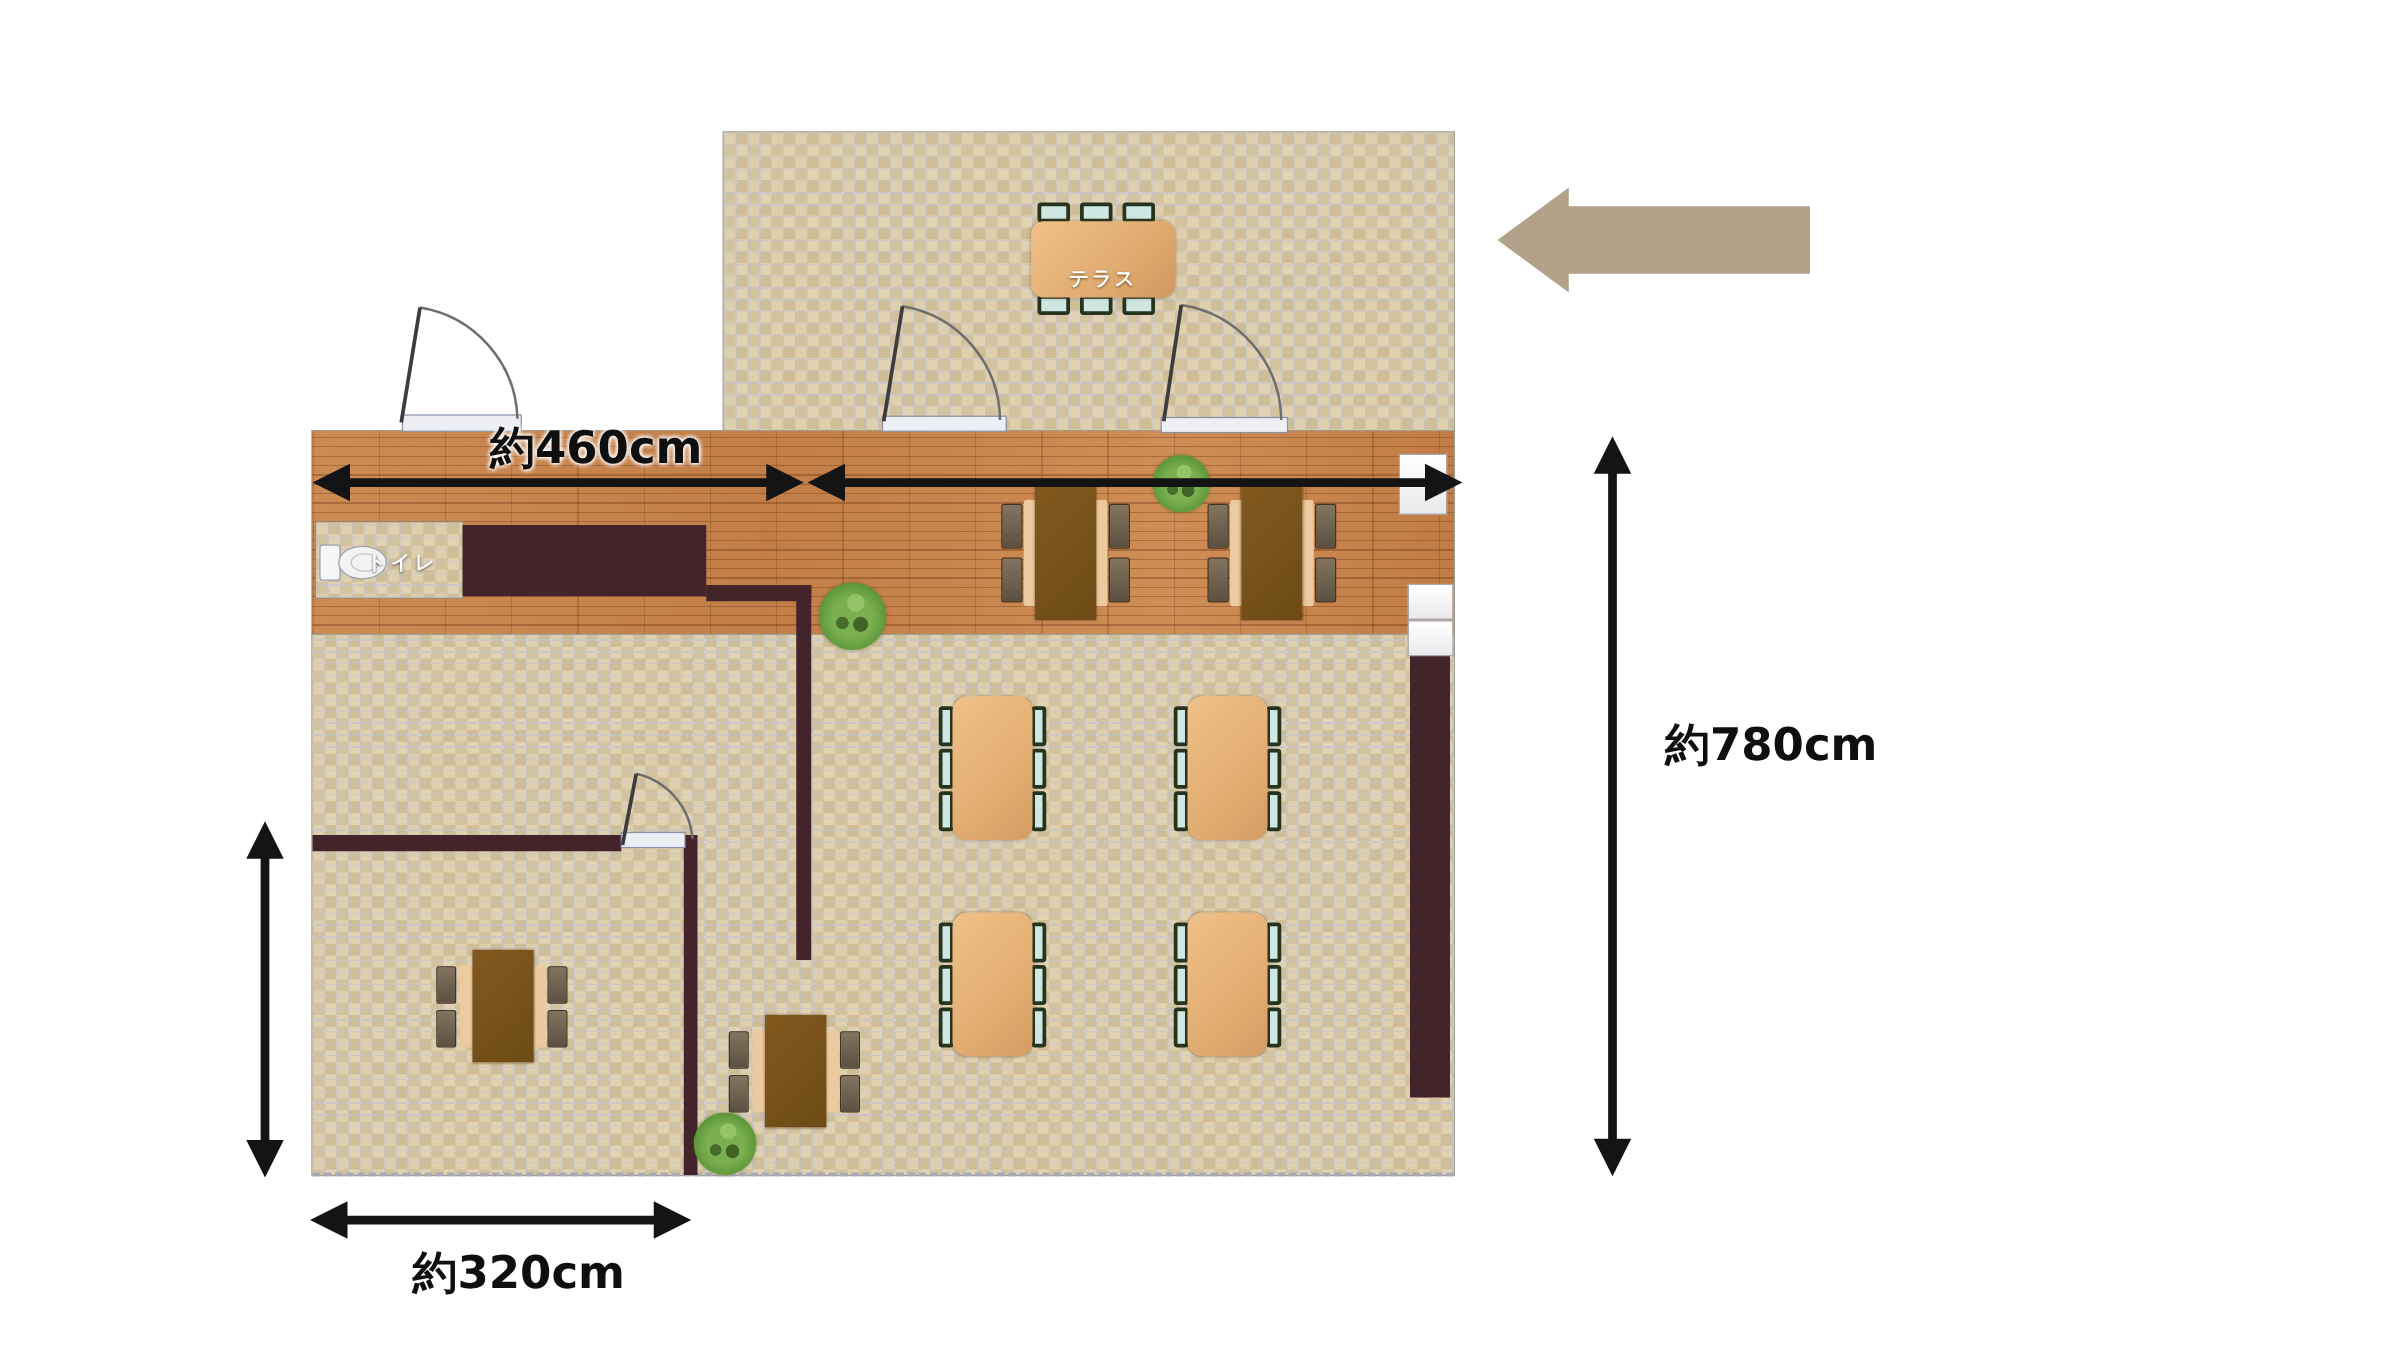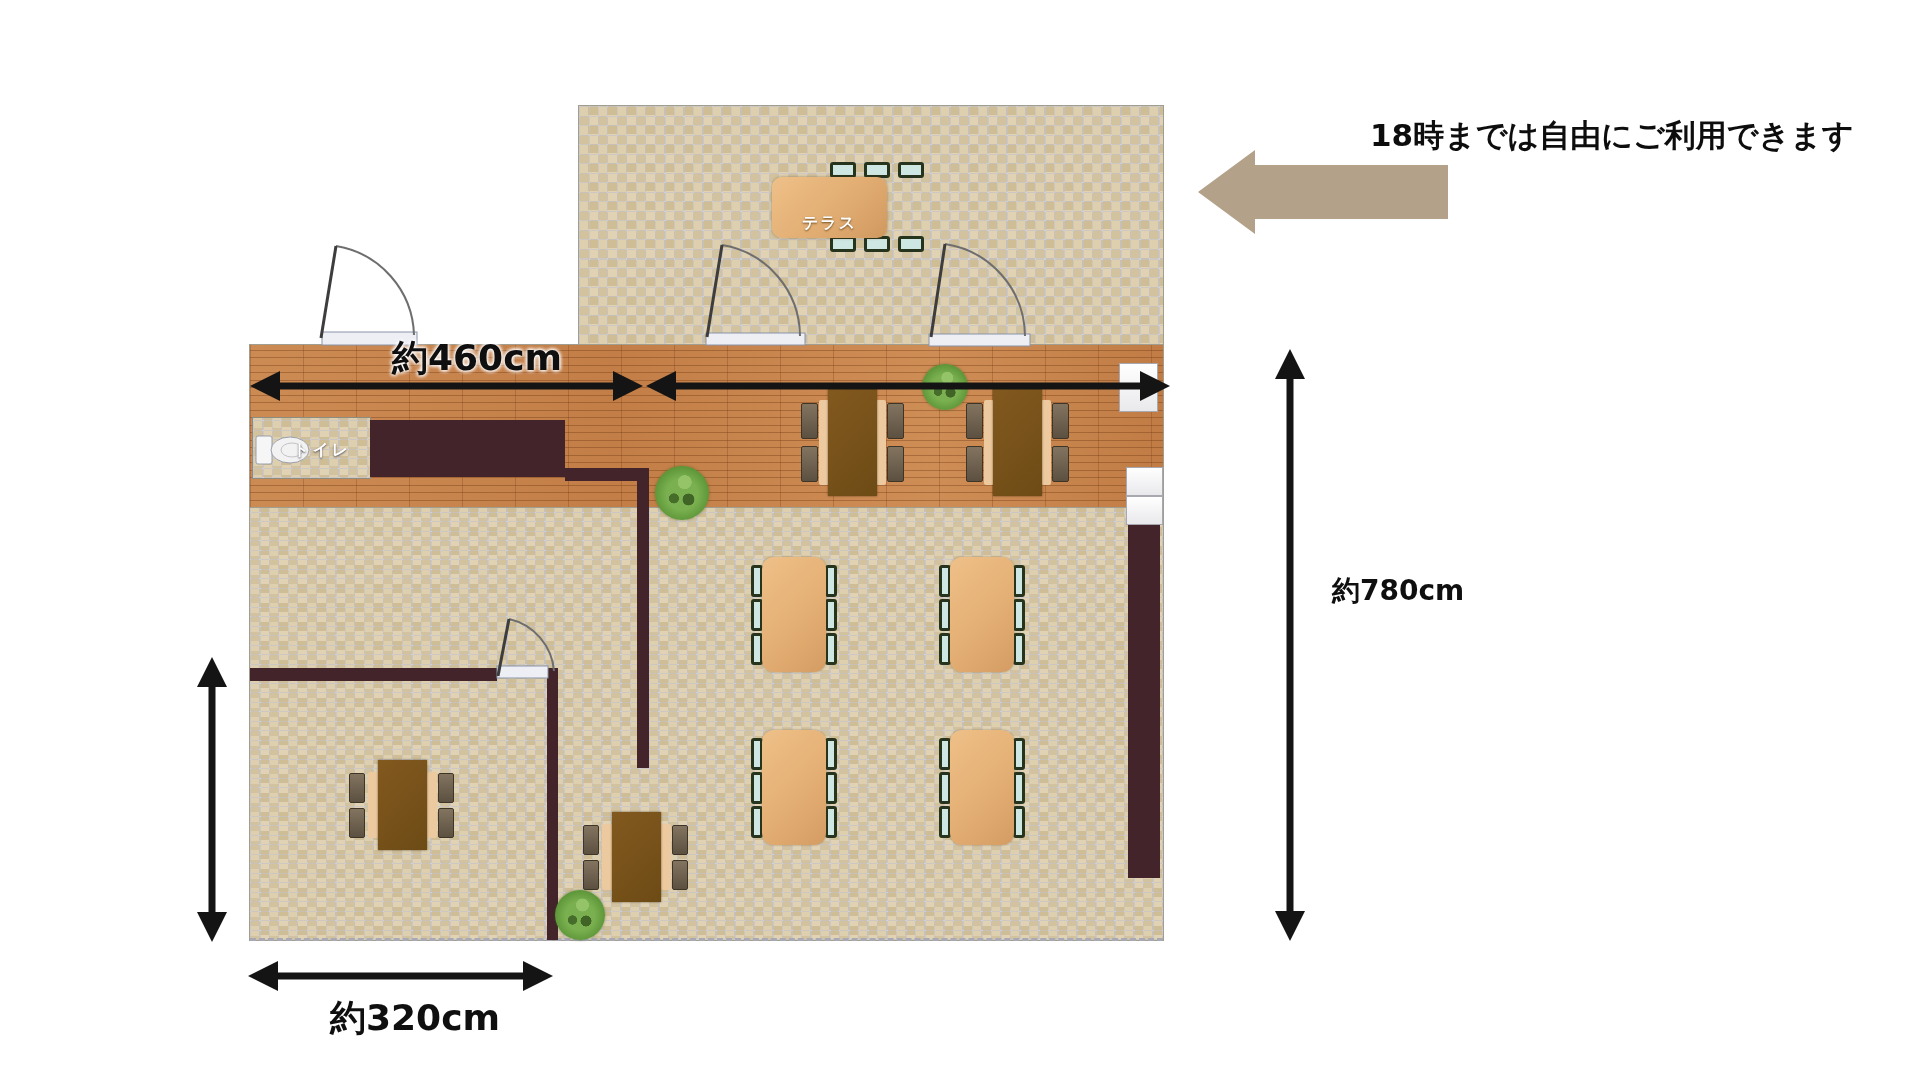--- a/index.html
+++ b/index.html
@@ -56,21 +56,21 @@
       radial-gradient(circle at 35% 60%, rgba(58,92,34,.8) 0 10%, transparent 11%),
       radial-gradient(circle at 55% 30%, rgba(151,198,106,.9) 0 14%, transparent 15%),
       radial-gradient(circle at 50% 52%, #7ab04f 0 40%, #5d9639 70%, #4c802c 100%);
     box-shadow:0 0 3px rgba(60,90,30,.55);}
   .whitebox{position:absolute;background:linear-gradient(180deg,#ffffff,#e9e9ec);
     border:1px solid #a8a8b0;box-sizing:border-box;}
 
   
   .dim{position:absolute;color:#0f0f0f;font-weight:bold;font-size:36px;white-space:nowrap;
     text-shadow:0 0 4px #fff,0 0 4px #fff,0 0 4px #fff;}
-  .dim-big{font-size:28px;}
+  .dim-big{font-size:36px;}
   .note{position:absolute;left:1370px;top:112px;color:#0d0d0d;font-weight:bold;
     font-size:31px;line-height:47px;white-space:nowrap;}
   .fixture-label{position:absolute;color:#ffffff;font-weight:bold;font-size:16px;
     letter-spacing:3px;text-shadow:0 1px 2px rgba(60,60,70,.9);}
 
   svg.overlay{position:absolute;left:0;top:0;pointer-events:none;}
   .dashline{position:absolute;border-top:3px dashed #a9a9b4;}
 </style>
 </head>
 <body>
@@ -150,21 +150,21 @@
       <div class="chair-dark" style="left: 672px; top: 825px; width: 16px; height: 30px;"></div>
       <div class="chair-dark" style="left: 583px; top: 860px; width: 16px; height: 30px;"></div>
       <div class="chair-dark" style="left: 672px; top: 860px; width: 16px; height: 30px;"></div>
       <div class="table-dark" style="left: 612px; top: 812px; width: 49px; height: 90px;"></div>
       <div class="chair-cyan-h" style="left: 830px; top: 162px;"></div>
       <div class="chair-cyan-h" style="left: 830px; top: 236px;"></div>
       <div class="chair-cyan-h" style="left: 864px; top: 162px;"></div>
       <div class="chair-cyan-h" style="left: 864px; top: 236px;"></div>
       <div class="chair-cyan-h" style="left: 898px; top: 162px;"></div>
       <div class="chair-cyan-h" style="left: 898px; top: 236px;"></div>
-      <div class="terrace-table" style="left: 772px; top: 177px;">
+      <div class="terrace-table" style="left: 825px; top: 177px;">
         <span class="tlabel">テラス</span>
       </div>
     </div>
 
   <div class="plant" style="left:655px;top:466px;width:54px;height:54px;"></div>
   <div class="plant" style="left:922px;top:364px;width:46px;height:46px;"></div>
   <div class="plant" style="left:555px;top:890px;width:50px;height:50px;"></div>
 
   <svg class="overlay" width="1920" height="1080" viewBox="0 0 1920 1080">
 
@@ -221,15 +221,14 @@
     <polygon points="1198,192 1255,150 1255,165 1448,165 1448,219 1255,219 1255,234" fill="#b3a189"></polygon>
   </svg>
 
   <div class="dim" style="left:392px;top:334px;">約460cm</div>
   <div class="dim dim-big" style="left:1332px;top:572px;">約780cm</div>
   <div class="dim" style="left:330px;top:994px;">約320cm</div>
 
   <div class="fixture-label" style="left:293px;top:440px;">トイレ</div>
 
   <div class="note">
-    <div>18時までは自由にご利用できます</div>
   </div>
 </div>
 
 </body></html>

